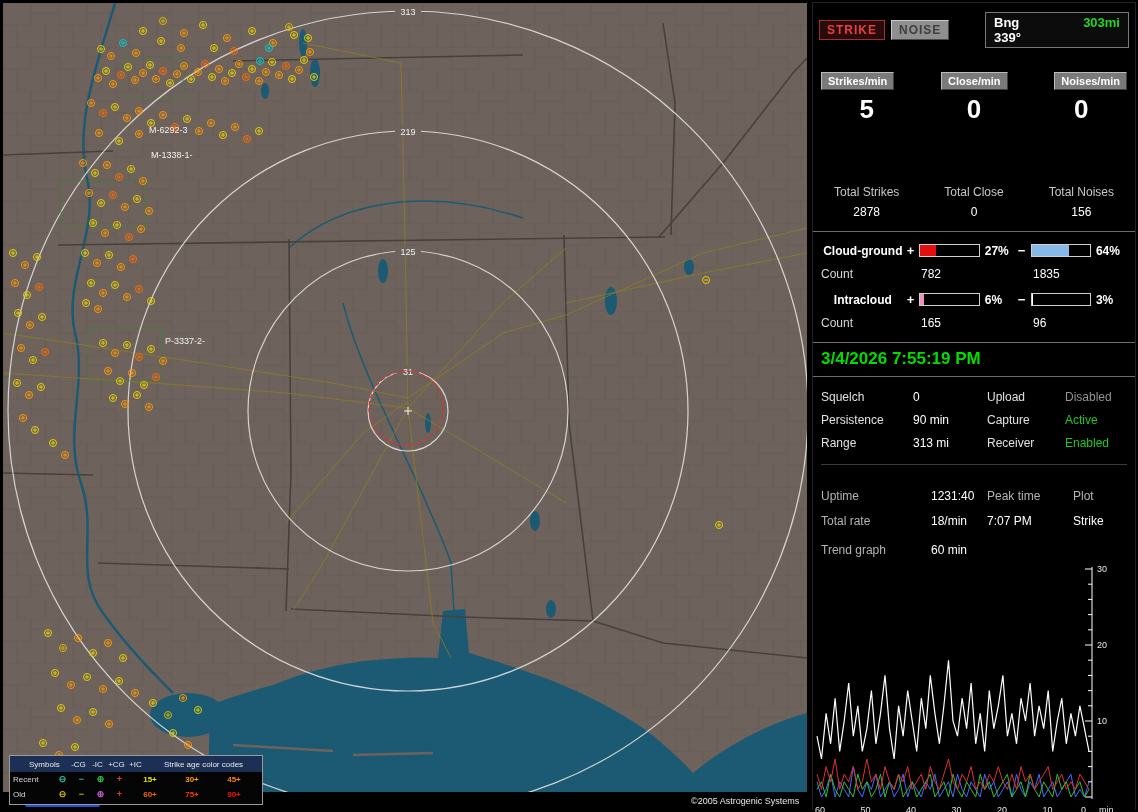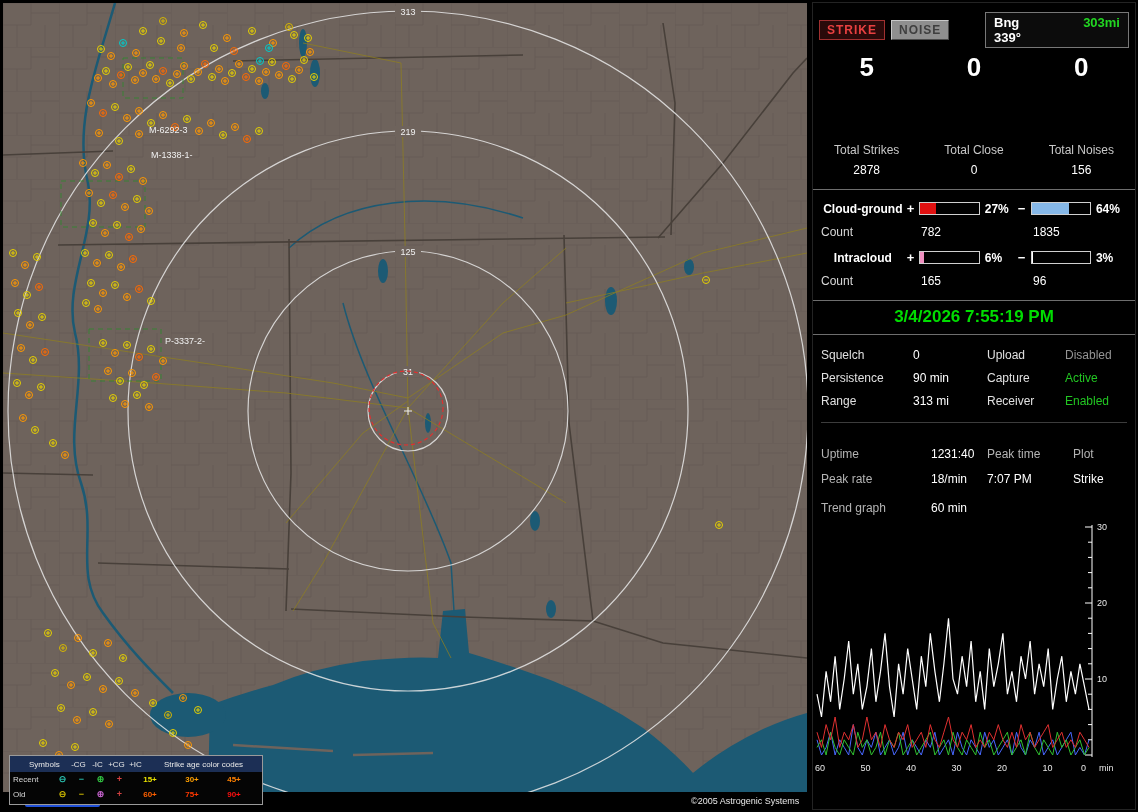--- a/index.html
+++ b/index.html
@@ -45,21 +45,21 @@
   .dist-row{display:flex;align-items:center;margin:11px 8px 0;}
   .dist-label{width:86px;font-weight:bold;font-size:12px;text-align:center;}
   .sign{width:12px;text-align:center;font-weight:bold;font-size:13px;}
   .bar{width:60px;height:11px;border:1px solid #d0d0d0;background:#000;margin:0 3px;}
   .bar i{display:block;height:100%;}
   .pct{width:32px;font-weight:bold;font-size:12px;margin-left:2px;}
   .count-row{display:flex;margin:9px 8px 0;font-size:12px;}
   .count-row .cl{width:100px;color:#d8d8d8;}
   .count-row .c1{width:112px;}
   .timebox{border-top:1px solid #6e6e6e;border-bottom:1px solid #6e6e6e;margin-top:12px;
-    padding:6px 8px 7px;color:#00dd00;font-size:17px;font-weight:bold;text-align:center;}
+    padding:6px 8px 7px;color:#00dd00;font-size:17px;font-weight:bold;}
   .grid4{display:grid;grid-template-columns:92px 74px 78px auto;row-gap:9px;
     margin:13px 8px 0;font-size:12px;}
   .grid4 .lab{color:#e0e0e0;}
   .ok{color:#22c622;}
   .off{color:#949494;}
   .statsgrid{display:grid;grid-template-columns:110px 56px 86px auto;row-gap:11px;
     margin:14px 8px 0;font-size:12px;border-top:1px solid #3c3c3c;padding-top:24px;}
   .statsgrid .lab{color:#b4b4b4;}
   .trendrow{display:flex;margin:15px 8px 0;font-size:12px;}
   .trendrow .lab{color:#b4b4b4;width:110px;}
@@ -691,20 +691,25 @@
 
   <div class="toprow">
     <button class="btn-strike">STRIKE</button>
     <button class="btn-noise">NOISE</button>
     <div class="bng-box">
       <span>Bng 339°</span>
       <span class="rng">303mi</span>
     </div>
   </div>
 
+  <div class="ratebtns">
+    <button class="gbtn">Strikes/min</button>
+    <button class="gbtn">Close/min</button>
+    <button class="gbtn">Noises/min</button>
+  </div>
   <div class="bignums">
     <span>5</span>
     <span>0</span>
     <span>0</span>
   </div>
   <div class="totlabels">
     <span>Total Strikes</span>
     <span>Total Close</span>
     <span>Total Noises</span>
   </div>
@@ -773,21 +778,21 @@
     <span class="lab">Receiver</span>
     <span class="ok">Enabled</span>
   </div>
 
   <div class="statsgrid">
     <span class="lab">Uptime</span>
     <span>1231:40</span>
     <span class="lab">Peak time</span>
     <span class="lab">Plot</span>
 
-    <span class="lab">Peak rate</span>
+    <span class="lab">Total rate</span>
     <span>18/min</span>
     <span>7:07 PM</span>
     <span>Strike</span>
   </div>
 
   <div class="trendrow">
     <span class="lab">Trend graph</span>
     <span>60 min</span>
   </div>
 

